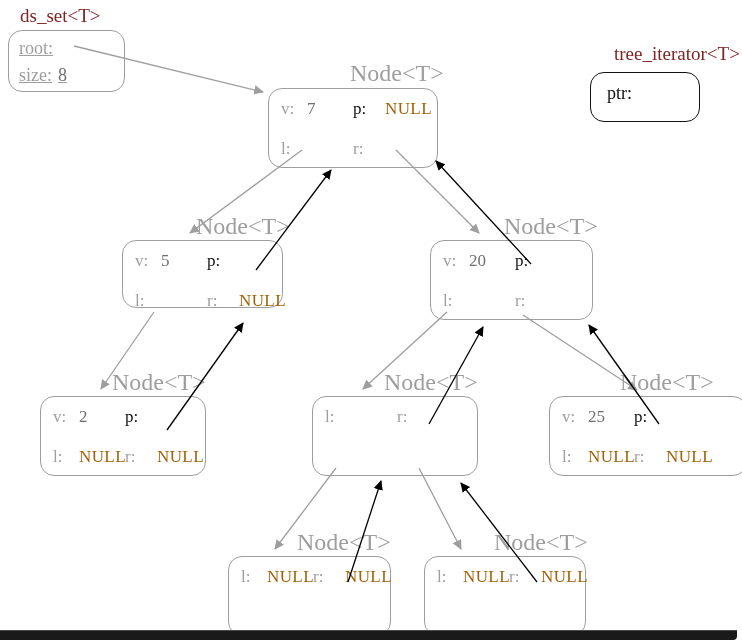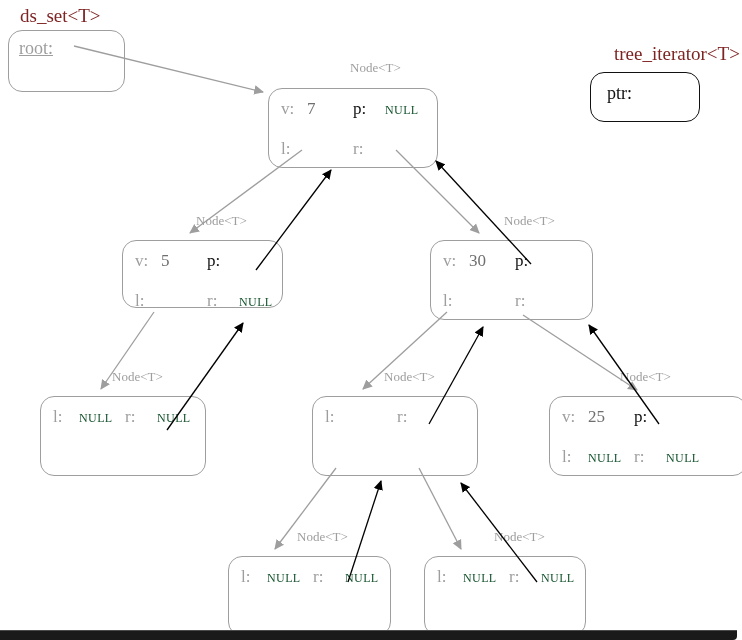--- a/index.html
+++ b/index.html
@@ -3,42 +3,43 @@
 <meta charset="utf-8">
 <style>
   html,body{margin:0;padding:0;background:#fff;}
   .stage{
     position:relative;width:742px;height:640px;background:#fff;
     font-family:"Liberation Serif", serif;overflow:hidden;padding-left:12px;
   }
   .hdr{position:absolute;font-size:19px;color:#7e2424;white-space:nowrap;}
   .box{position:absolute;border:1.6px solid #9e9e9e;border-radius:14px;background:transparent;box-sizing:border-box;}
   .box.blackborder{border-color:#111;}
-  .node-title{position:absolute;font-size:13px;color:#9e9e9e;white-space:nowrap;}
+  .node-title{position:absolute;font-size:24px;color:#9e9e9e;white-space:nowrap;}
   .nrow{height:40px;line-height:40px;padding-left:12px;font-size:17px;white-space:nowrap;}
   .lab{display:inline-block;width:26px;color:#9e9e9e;}
   .num{display:inline-block;width:46px;color:#6f6f6f;}
   .plab{display:inline-block;width:32px;color:#111;}
   .lval{display:inline-block;width:46px;}
-  .nullv{font-size:12px;color:#14532d;letter-spacing:.4px;}
+  .nullv{font-size:17px;color:#a16207;letter-spacing:.4px;}
   .dstext{font-size:18px;color:#9e9e9e;padding:4px 0 0 10px;line-height:27px;white-space:nowrap;text-decoration:underline;}
   .sizev{color:#6f6f6f;padding-left:6px;}
   .ptrtext{font-size:18px;color:#111;padding:10px 0 0 16px;}
   .edges{position:absolute;left:0;top:0;pointer-events:none;}
   .bottom-bar{position:absolute;left:0;bottom:0;width:737px;height:9px;background:#1a1a1a;border-top:1px solid #4a4a4a;border-bottom-right-radius:4px;}
 </style>
 </head>
 <body>
 
 <div class="stage">
 
   <div class="hdr" style="left:20px;top:5px;">ds_set&lt;T&gt;</div>
   <div class="box" style="left:8px;top:30px;width:117px;height:62px;">
     <div class="dstext">
       <div><span>root:</span></div>
+      <div><span>size:</span><span class="sizev">8</span></div>
     </div>
   </div>
 
   <div class="hdr" style="left:566px;top:43px;margin-left:48px;">tree_iterator&lt;T&gt;</div>
   <div class="box blackborder" style="left:590px;top:72px;width:110px;height:50px;">
     <div class="ptrtext"><span>ptr:</span></div>
   </div>
 
   <div class="node-title" style="left:350px;top:60px;">Node&lt;T&gt;</div>
   <div class="box" style="left:268px;top:88px;width:170px;height:80px;">
@@ -56,29 +57,32 @@
       <span class="lab">v:</span><span class="num">5</span><span class="plab">p:</span><span class="nullv"></span>
     </div>
     <div class="nrow">
       <span class="lab">l:</span><span class="lval nullv"></span><span class="plab" style="color:#9e9e9e;">r:</span><span class="nullv">NULL</span>
     </div>
   </div>
 
   <div class="node-title" style="left:504px;top:213px;">Node&lt;T&gt;</div>
   <div class="box" style="left:430px;top:240px;width:163px;height:80px;">
     <div class="nrow">
-      <span class="lab">v:</span><span class="num">30</span><span class="plab">p:</span><span class="nullv"></span>
+      <span class="lab">v:</span><span class="num">20</span><span class="plab">p:</span><span class="nullv"></span>
     </div>
     <div class="nrow">
       <span class="lab">l:</span><span class="lval nullv"></span><span class="plab" style="color:#9e9e9e;">r:</span><span class="nullv"></span>
     </div>
   </div>
 
   <div class="node-title" style="left:112px;top:369px;">Node&lt;T&gt;</div>
   <div class="box" style="left:40px;top:396px;width:166px;height:80px;">
+    <div class="nrow">
+      <span class="lab">v:</span><span class="num">2</span><span class="plab">p:</span><span class="nullv"></span>
+    </div>
     <div class="nrow">
       <span class="lab">l:</span><span class="lval nullv">NULL</span><span class="plab" style="color:#9e9e9e;">r:</span><span class="nullv">NULL</span>
     </div>
   </div>
 
   <div class="node-title" style="left:384px;top:369px;">Node&lt;T&gt;</div>
   <div class="box" style="left:312px;top:396px;width:166px;height:80px;">
     <div class="nrow">
       <span class="lab">l:</span><span class="lval nullv"></span><span class="plab" style="color:#9e9e9e;">r:</span><span class="nullv"></span>
     </div>

